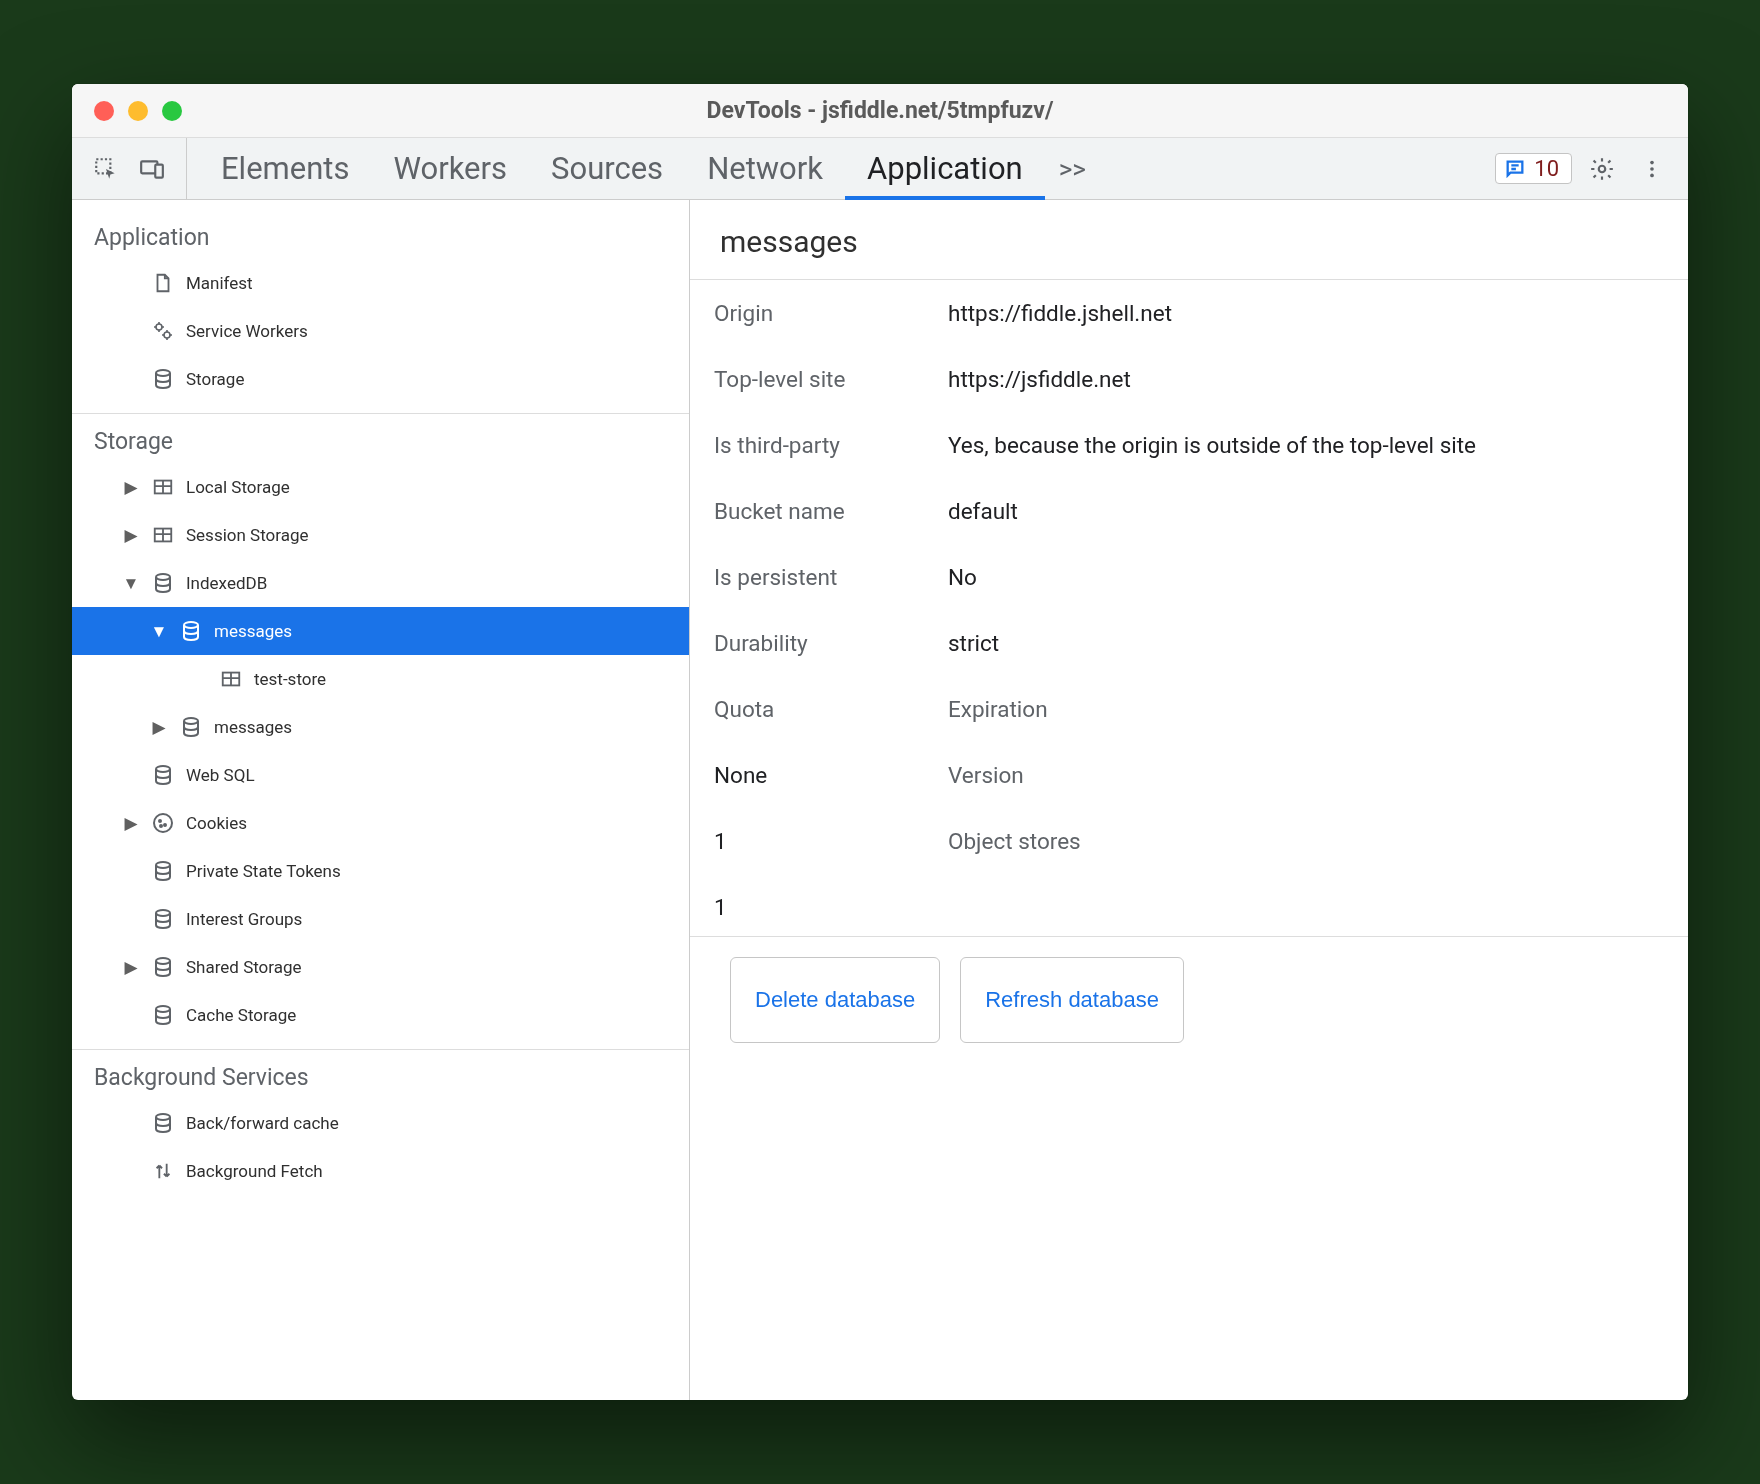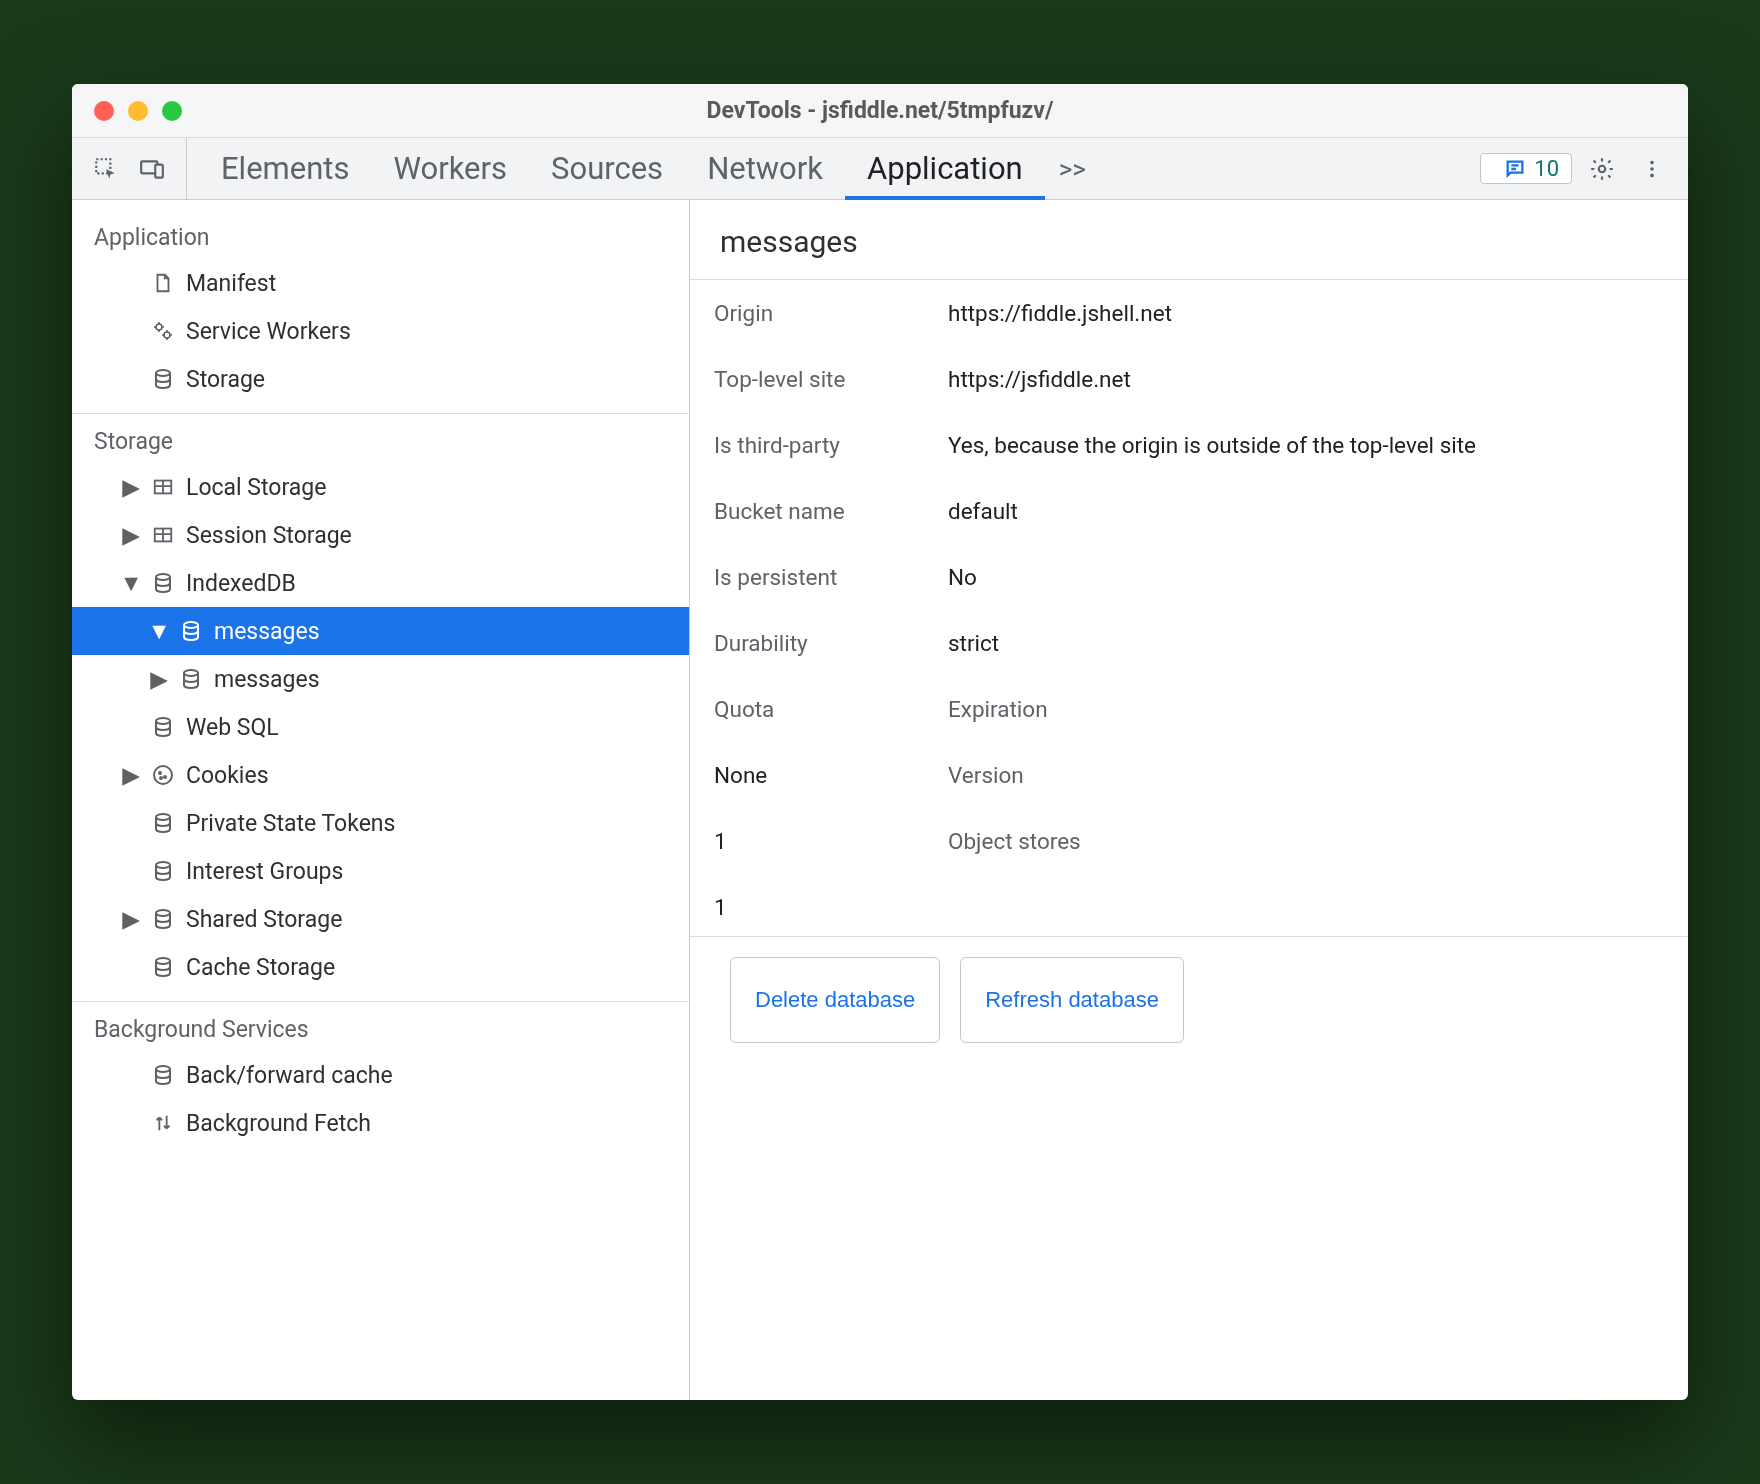--- a/index.html
+++ b/index.html
@@ -82,22 +82,22 @@
   }
   .tab.active { color:#202124; }
   .tab.active::after {
     content:""; position:absolute; left:0;right:0;bottom:-1px;height:4px;background:#1a73e8;
   }
   .more-chevrons { display:flex;align-items:center;color:#5f6368;padding:0 14px;font-size:26px;}
   .spacer { flex:1; }
   .right-icons { display:flex; align-items:center; gap:10px; padding-right:8px;}
   .issues-chip {
     display:flex; align-items:center; gap:8px;
-    border:1px solid #c4c4c4; border-radius:4px; padding:2px 12px 2px 23px;
-    background:#fff; font-size:22px; color:#0f766e;
+    border:1px solid #c4c4c4; border-radius:4px; padding:2px 12px 2px 8px;
+    background:#fff; font-size:22px; color:#7f1d1d;
   }
   .issues-chip .msg-icon { color:#1a73e8; }
 
   
   .body {
     flex:1; display:flex; min-height:0;
   }
   .sidebar {
     width: 618px;
     border-right: 1px solid #ccc;
@@ -108,21 +108,21 @@
     font-size: 23px;
     color:#5f6368;
     padding: 14px 22px 8px;
   }
   .tree { padding-bottom:4px;}
   .row {
     height: 48px;
     display:flex; align-items:center;
     padding-left: 26px;
     gap: 10px;
-    font-size: 23px;
+    font-size: 17px;
   }
   .row .arrow { width:18px; display:flex; justify-content:center; color:#606060;}
   .row .arrow.hidden { visibility:hidden;}
   .row-icon { width:26px; height:26px; display:flex;align-items:center;justify-content:center; color:#5f6368;}
   .indent1 { padding-left: 50px; }
   .indent2 { padding-left: 78px; }
   .indent3 { padding-left: 118px; }
   .row.selected {
     background:#1a73e8; color:#fff;
   }
@@ -320,20 +320,30 @@
         <div class="row indent2 selected">
           <span class="arrow">▼</span>
           <span class="row-icon">
             <svg width="24" height="24" viewBox="0 0 24 24" fill="none" stroke="currentColor" stroke-width="2">
                 <ellipse cx="12" cy="6" rx="7" ry="3"></ellipse>
                 <path d="M5 6v12c0 1.7 3.1 3 7 3s7-1.3 7-3V6"></path>
                 <path d="M5 12c0 1.7 3.1 3 7 3s7-1.3 7-3"></path>
               </svg>
           </span>
           <span>messages</span>
+        </div>
+        <div class="row indent3">
+          <span class="arrow hidden">▶</span>
+          <span class="row-icon">
+            <svg width="24" height="22" viewBox="0 0 24 24" fill="none" stroke="currentColor" stroke-width="2">
+                <rect x="3" y="5" width="18" height="14"></rect>
+                <path d="M3 11h18M12 5v14"></path>
+              </svg>
+          </span>
+          <span>test-store</span>
         </div>
         <div class="row indent2">
           <span class="arrow">▶</span>
           <span class="row-icon">
             <svg width="24" height="24" viewBox="0 0 24 24" fill="none" stroke="currentColor" stroke-width="2">
                 <ellipse cx="12" cy="6" rx="7" ry="3"></ellipse>
                 <path d="M5 6v12c0 1.7 3.1 3 7 3s7-1.3 7-3V6"></path>
                 <path d="M5 12c0 1.7 3.1 3 7 3s7-1.3 7-3"></path>
               </svg>
           </span>

